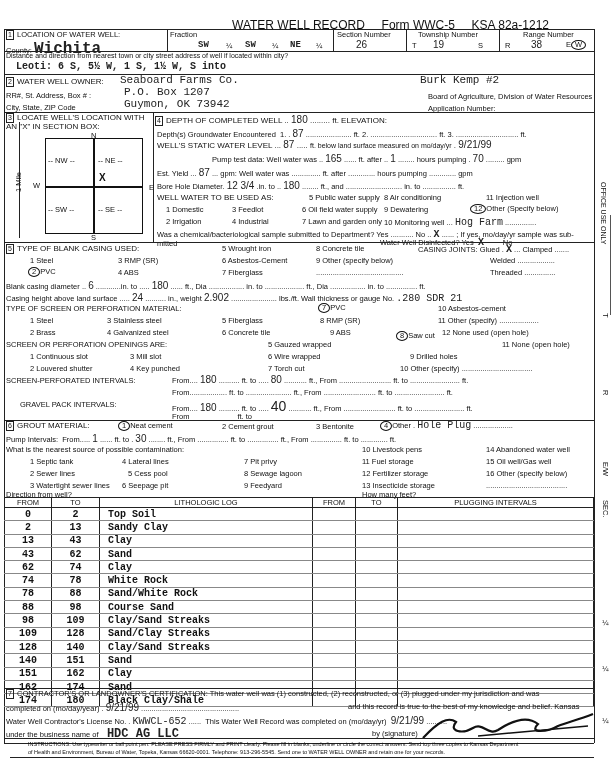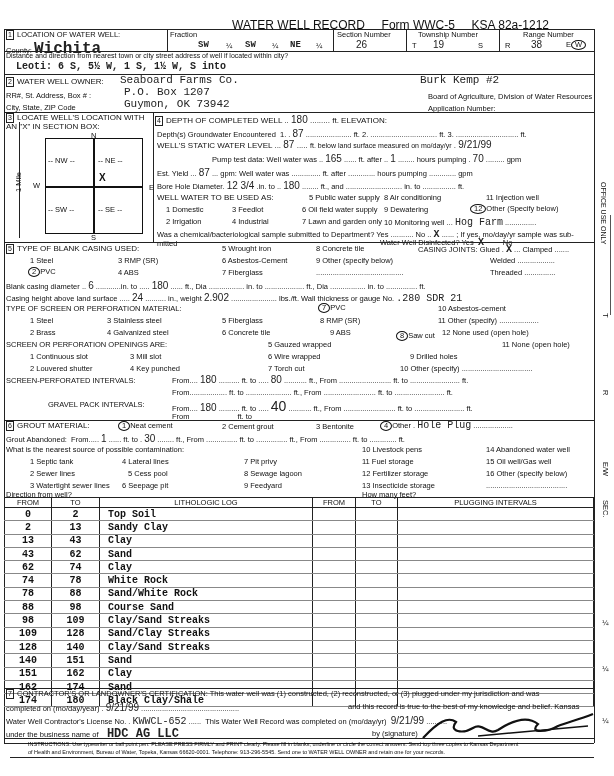--- a/index.html
+++ b/index.html
@@ -153,31 +153,31 @@
 <div class="abs" style="left:130px;top:352px;">3 Mill slot</div>
 <div class="abs" style="left:268px;top:352px;">6 Wire wrapped</div>
 <div class="abs" style="left:410px;top:352px;">9 Drilled holes</div>
 <div class="abs" style="left:30px;top:364px;">2 Louvered shutter</div>
 <div class="abs" style="left:130px;top:364px;">4 Key punched</div>
 <div class="abs" style="left:268px;top:364px;">7 Torch cut</div>
 <div class="abs" style="left:400px;top:364px;"><span>10 Other (specify)</span> ..................................</div>
 <div class="abs" style="left:6px;top:376px;">SCREEN-PERFORATED INTERVALS:</div>
 <div class="abs" style="left:172px;top:374px;"><span>From</span>.... <span class="hw" style="font-size:10px;font-weight:normal;">180</span> .......... <span>ft. to</span> ..... <span class="hw" style="font-size:10px;font-weight:normal;">80</span> ........... <span>ft., From</span> ......................... <span>ft. to</span> ........................ ft.</div>
 <div class="abs" style="left:172px;top:388px;"><span>From</span>.................. <span>ft. to</span> ...................... <span>ft., From</span> ......................... <span>ft. to</span> ........................ ft.</div>
-<div class="abs" style="left:48px;top:400px;">GRAVEL PACK INTERVALS:</div>
+<div class="abs" style="left:20px;top:400px;">GRAVEL PACK INTERVALS:</div>
 <div class="abs" style="left:172px;top:398px;"><span>From</span>.... <span class="hw" style="font-size:10px;font-weight:normal;">180</span> .......... <span>ft. to</span> ..... <span class="hw" style="font-size:14px;font-weight:normal;">40</span> ........... <span>ft., From</span> ......................... <span>ft. to</span> ........................ ft.</div>
 <div class="abs" style="left:172px;top:412px;"><span>From</span> &nbsp;&nbsp;&nbsp;&nbsp;&nbsp;&nbsp;&nbsp;&nbsp;&nbsp;&nbsp;&nbsp;&nbsp;&nbsp;&nbsp;&nbsp;&nbsp;&nbsp;&nbsp;&nbsp;&nbsp;&nbsp;&nbsp;<span>ft. to</span></div>
 <div class="line h" style="left:4px;top:420px;width:590px;"></div>
 
 <div class="abs" style="left:6px;top:421px;font-size:8px;"><span class="num">6</span><span>GROUT MATERIAL:</span></div>
 <div class="abs" style="left:118px;top:421px;"><span class="circ">1</span><span>Neat cement</span></div>
 <div class="abs" style="left:222px;top:422px;">2 Cement grout</div>
 <div class="abs" style="left:316px;top:422px;">3 Bentonite</div>
 <div class="abs" style="left:380px;top:420px;"><span class="circ">4</span><span>Other</span> . <span class="tw" style="font-size:10px;font-weight:normal;">Hole Plug</span> ...................</div>
-<div class="abs" style="left:6px;top:433px;"><span>Grout Abandoned:</span> &nbsp;From..... <span class="hw" style="font-size:10px;font-weight:normal;">1</span> ...... ft. to . <span class="hw" style="font-size:10px;font-weight:normal;">30</span> ........ ft., From ............... ft. to ............... ft., From ............... ft. to ............. ft.</div>
+<div class="abs" style="left:6px;top:433px;"><span>Pump Intervals:</span> &nbsp;From..... <span class="hw" style="font-size:10px;font-weight:normal;">1</span> ...... ft. to . <span class="hw" style="font-size:10px;font-weight:normal;">30</span> ........ ft., From ............... ft. to ............... ft., From ............... ft. to ............. ft.</div>
 <div class="abs" style="left:6px;top:445px;">What is the nearest source of possible contamination:</div>
 <div class="abs" style="left:30px;top:457px;">1 Septic tank</div>
 <div class="abs" style="left:30px;top:469px;">2 Sewer lines</div>
 <div class="abs" style="left:30px;top:481px;">3 Watertight sewer lines</div>
 <div class="abs" style="left:122px;top:457px;">4 Lateral lines</div>
 <div class="abs" style="left:122px;top:469px;padding-left:6px;">5 Cess pool</div>
 <div class="abs" style="left:122px;top:481px;">6 Seepage pit</div>
 <div class="abs" style="left:244px;top:457px;">7 Pit privy</div>
 <div class="abs" style="left:244px;top:469px;">8 Sewage lagoon</div>
 <div class="abs" style="left:244px;top:481px;">9 Feedyard</div>

